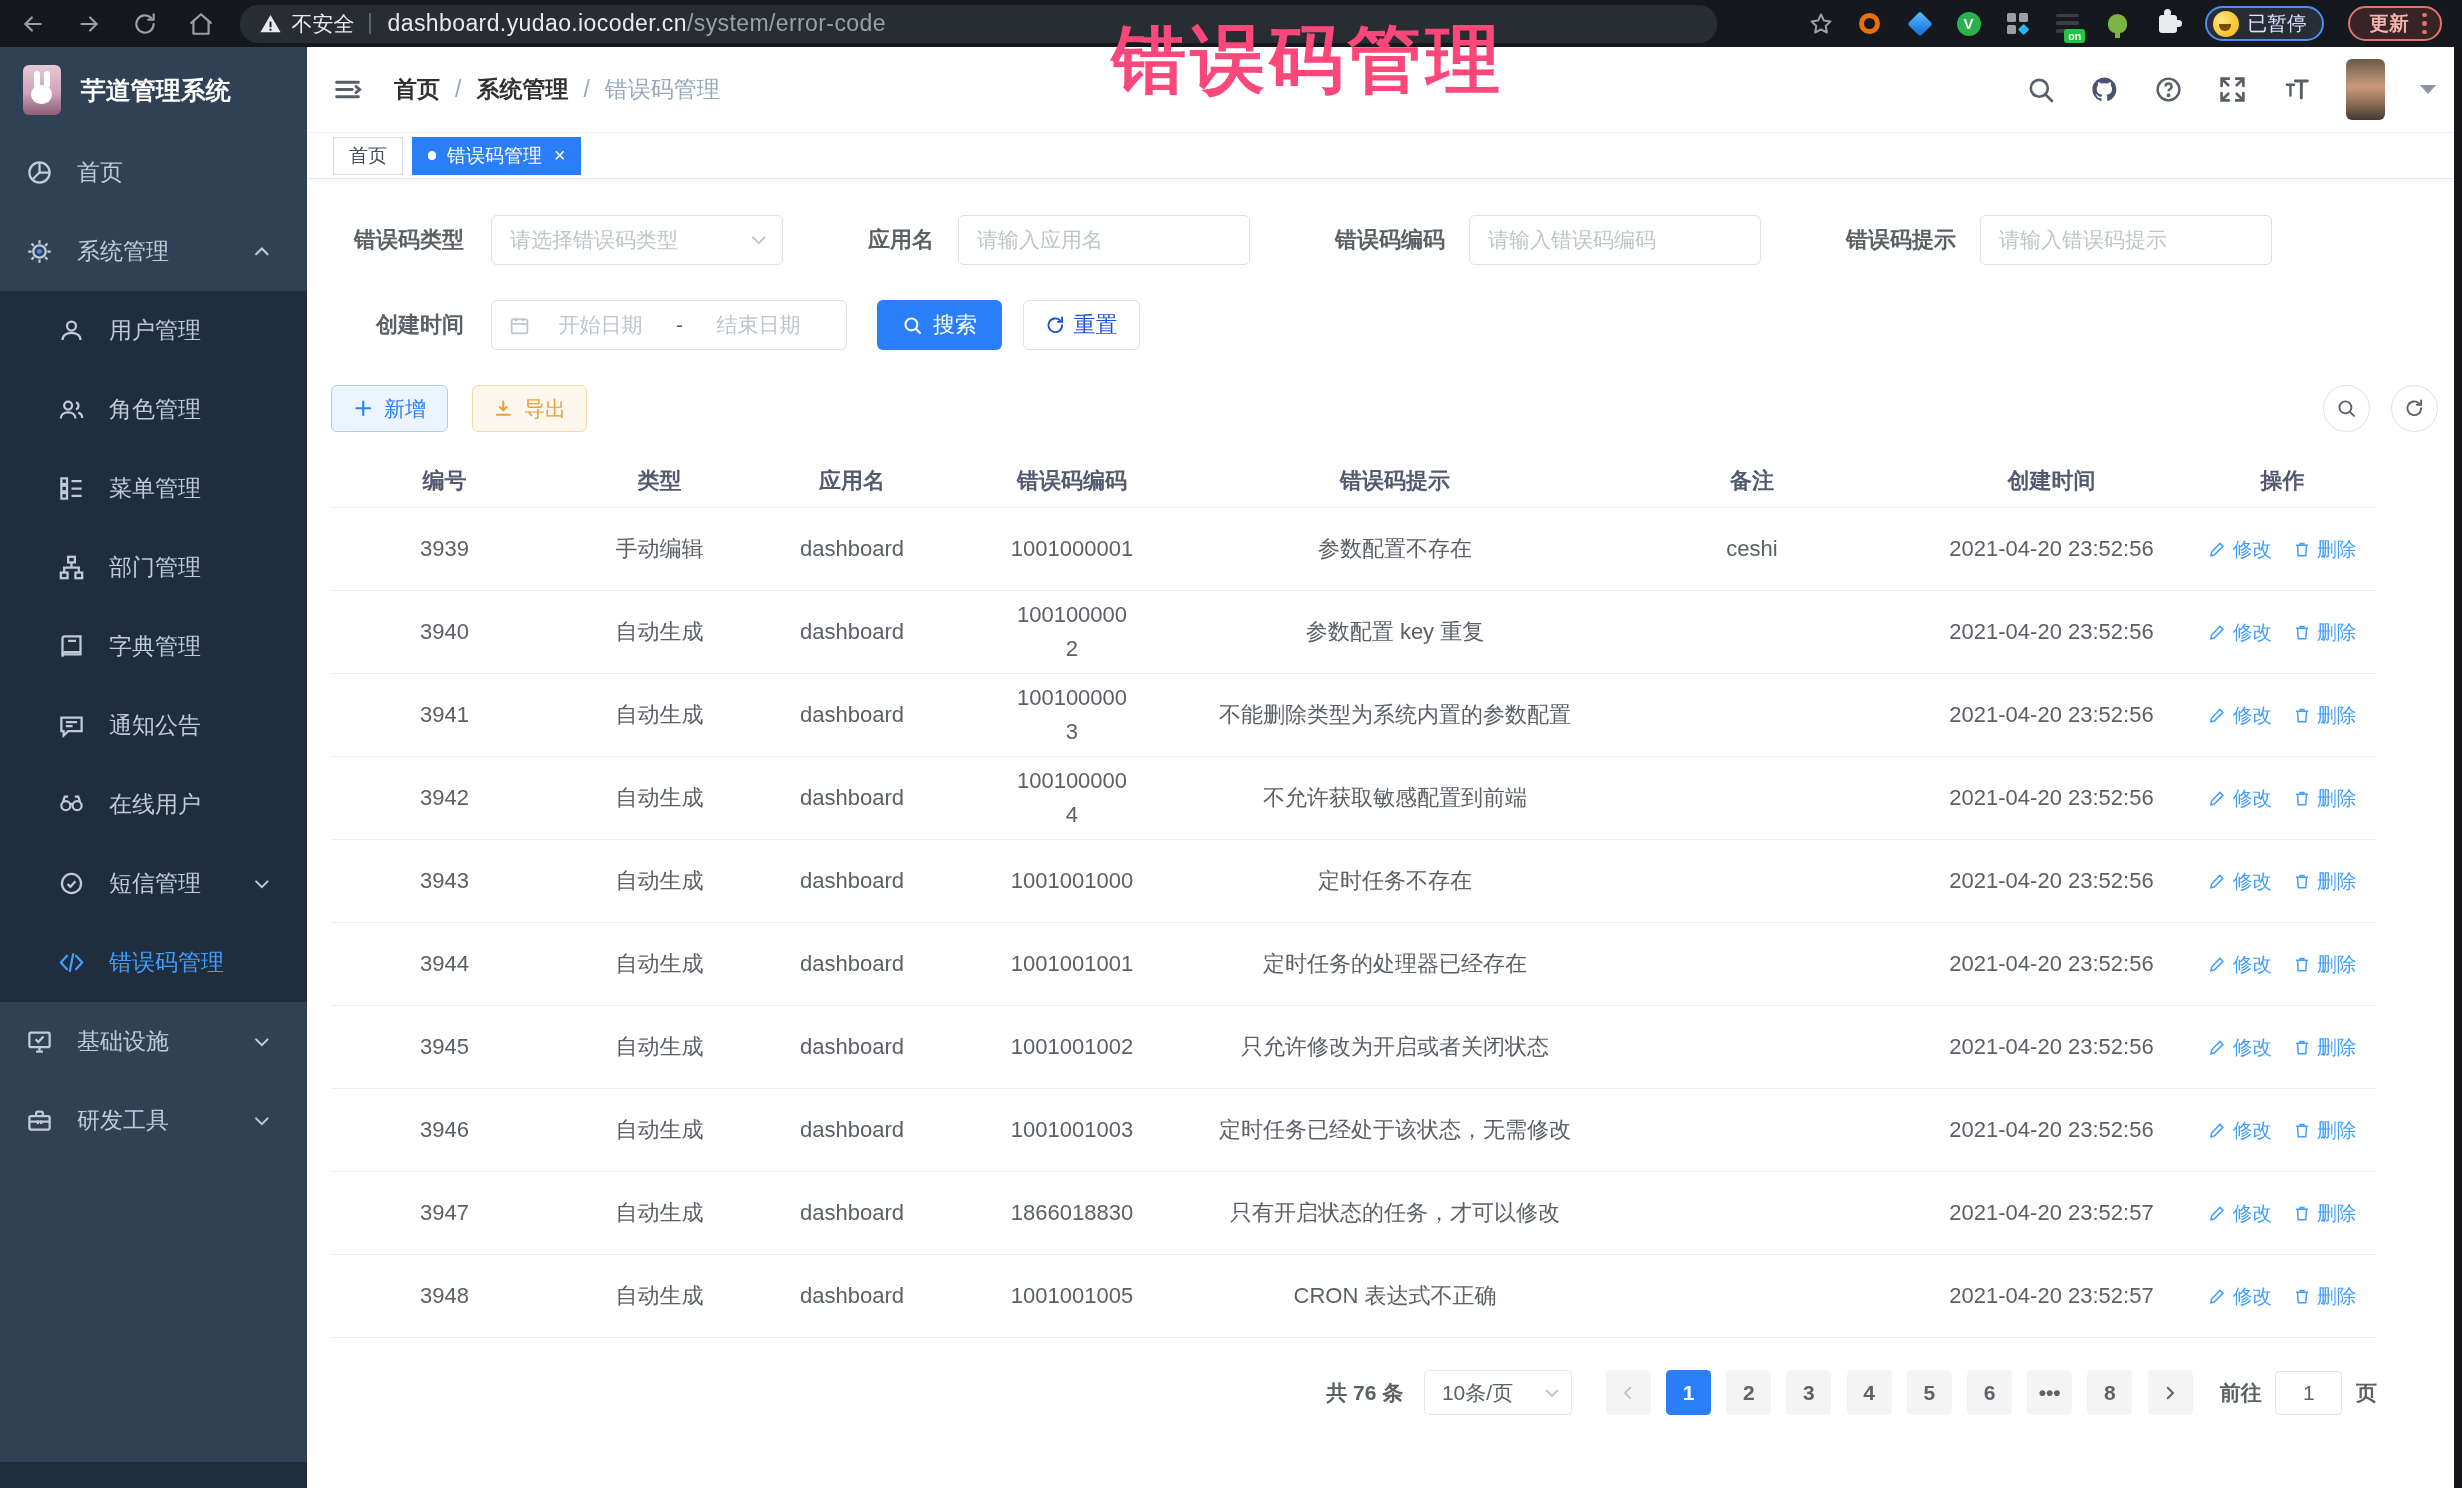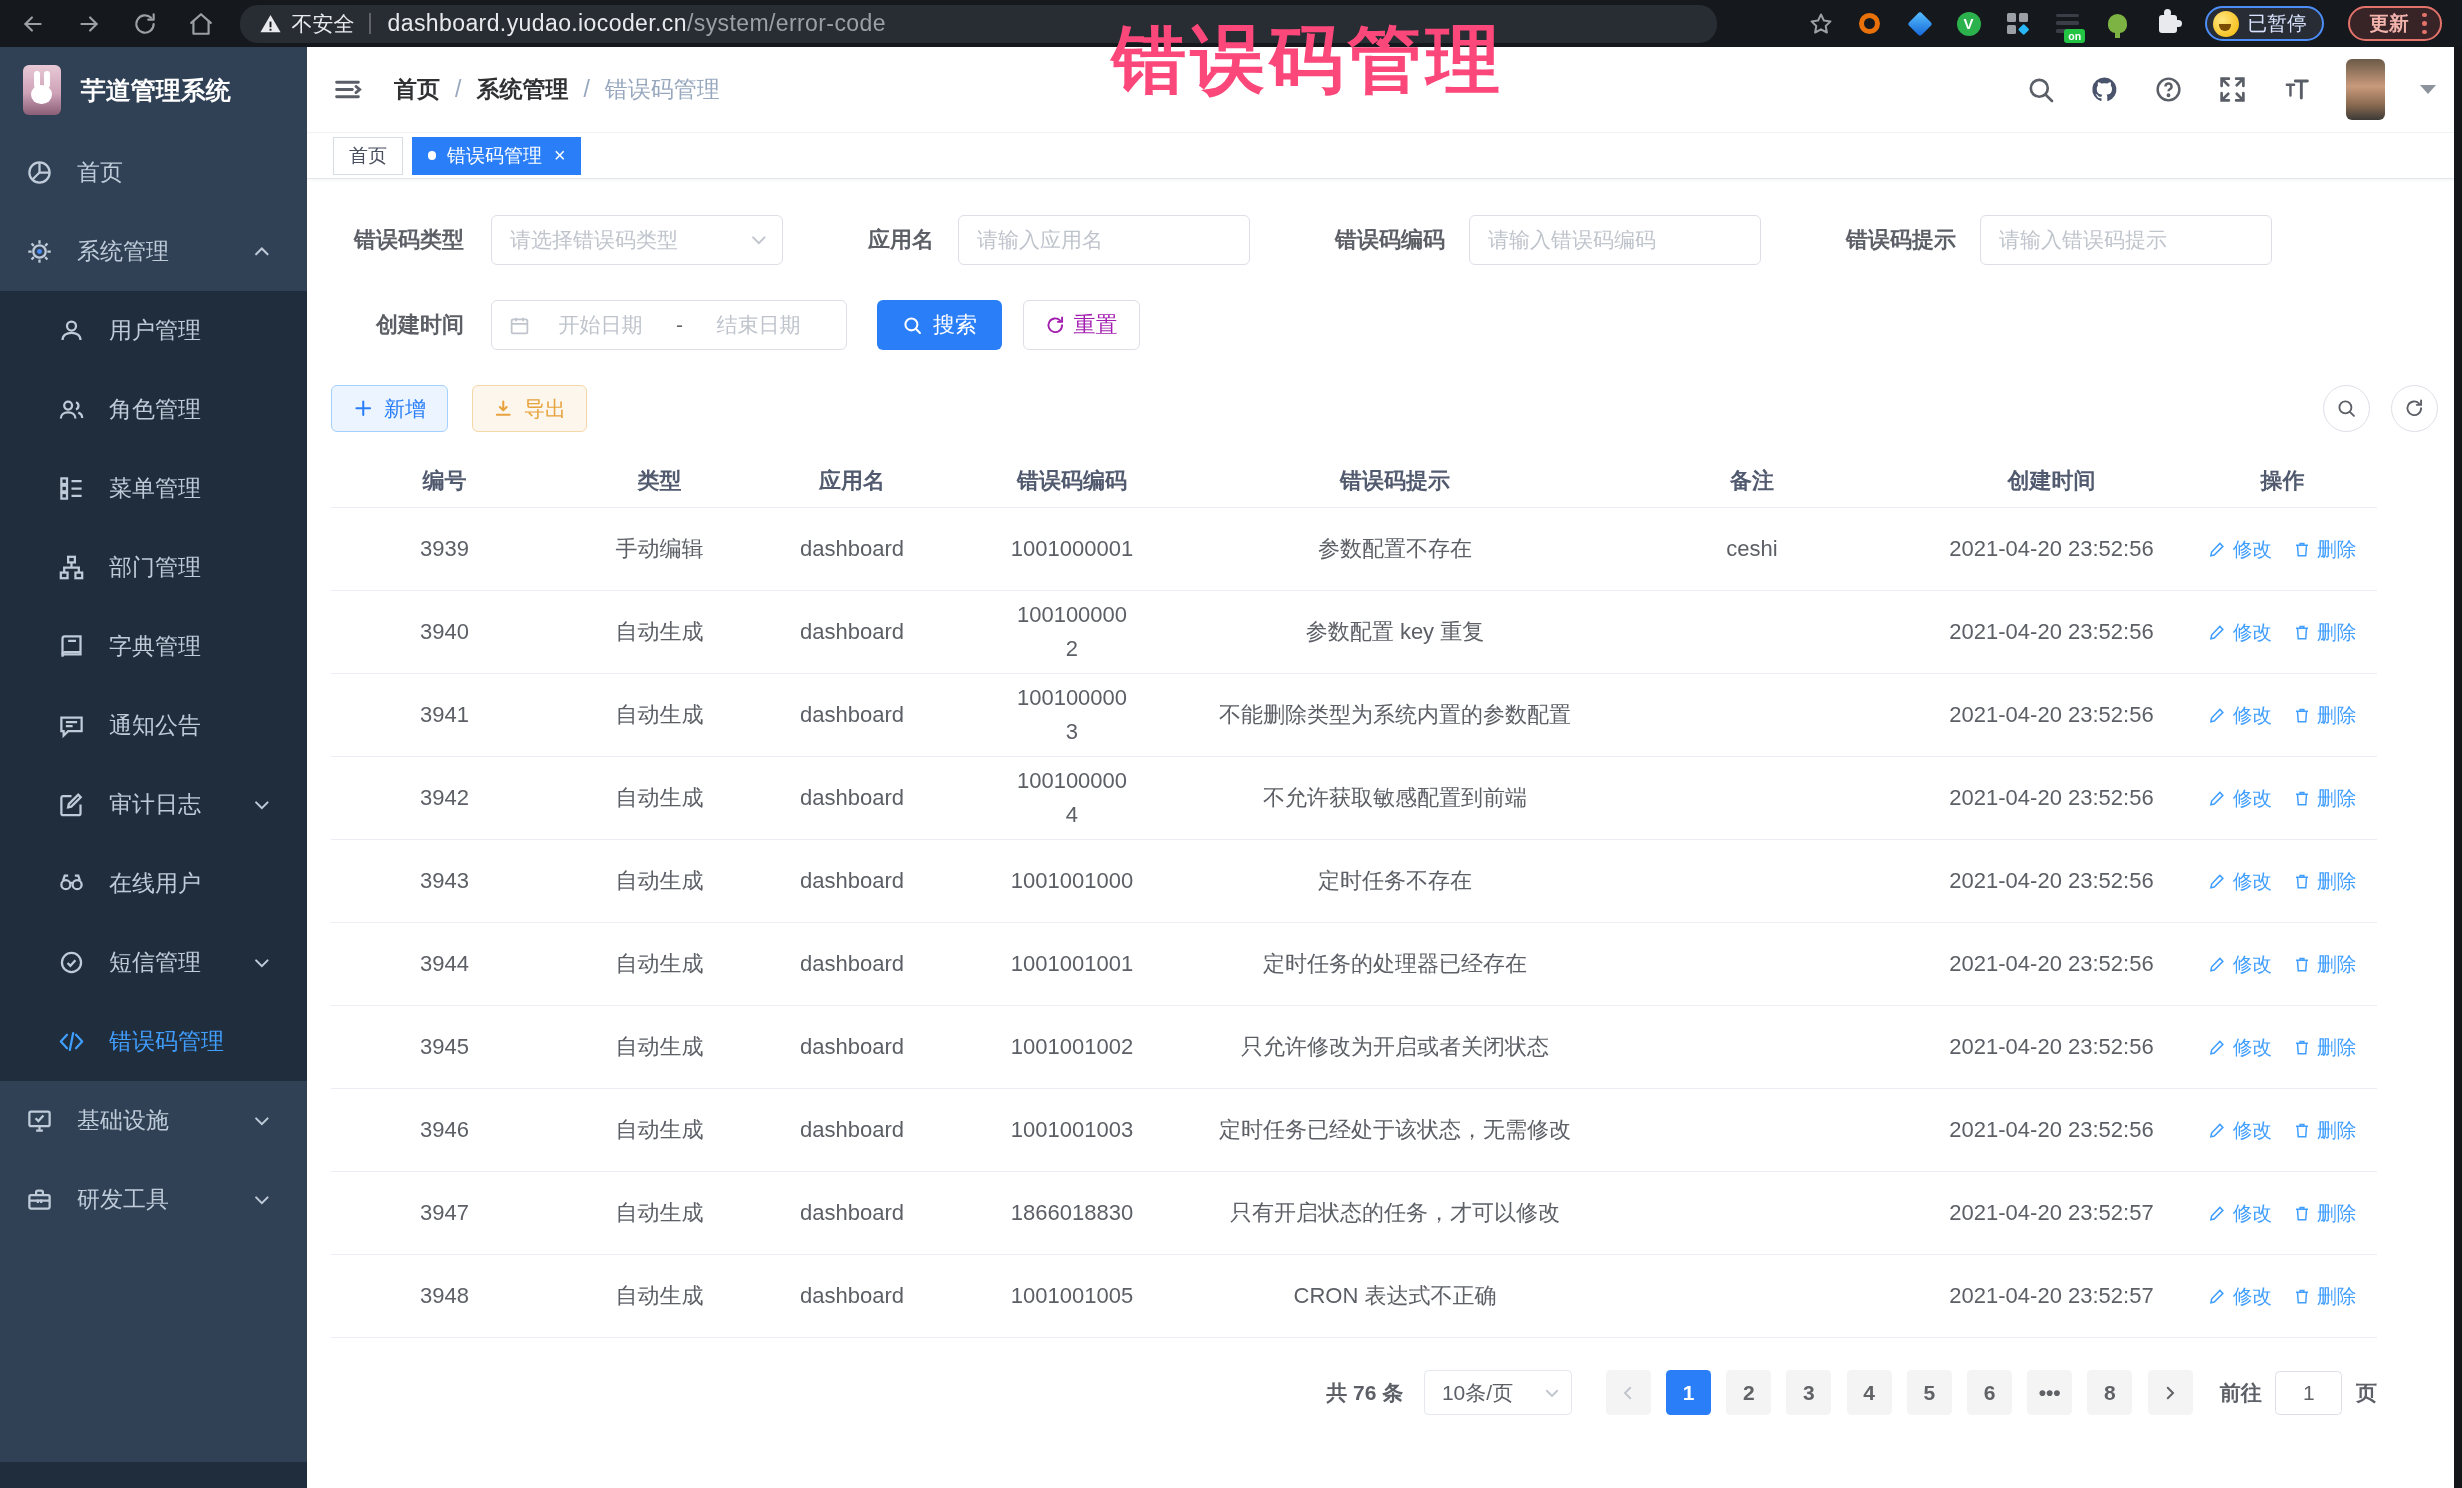--- a/index.html
+++ b/index.html
@@ -91,21 +91,21 @@
   .selectbox { position:relative; width:292px; height:50px; border:1.5px solid #dcdfe6; border-radius:6px; display:flex; align-items:center; padding:0 42px 0 18px; cursor:pointer; }
   .selectbox .ph { font-size:21px; color:#bfc4cc; }
   .selectbox svg { position:absolute; right:13.6px; width:19.7px; height:19.7px; color:#c0c4cc; }
   .daterange { width:356px; height:50px; border:1.5px solid #dcdfe6; border-radius:6px; display:flex; align-items:center; padding:0 16.7px; }
   .daterange svg { width:21px; height:21px; color:#c0c4cc; flex-shrink:0; }
   .daterange .dph { flex:1; text-align:center; font-size:21px; color:#bfc4cc; }
   .daterange .dsep { color:#606266; font-size:21px; padding:0 4.5px; }
   .btn { display:inline-flex; align-items:center; justify-content:center; gap:10.6px; height:50px; border-radius:6px; font-size:22px; cursor:pointer; border:1.5px solid transparent; font-family:inherit; }
   .btn svg { width:20.5px; height:20.5px; }
   .btn-search { background:#2a7ef8; color:#fff; padding:0 24px; margin-left:30px; }
-  .btn-reset { background:#fff; color:#a21caf; border-color:#dcdfe6; padding:0 21px; margin-left:21px;gap:8px; }
+  .btn-reset { background:#fff; color:#1d4ed8; border-color:#dcdfe6; padding:0 21px; margin-left:21px;gap:8px; }
   .toolbar { display:flex; align-items:center; margin-top:33px; }
   .btn-add { height:47px; background:#ecf5ff; color:#2a7ef8; border-color:#a3d0fd; padding:0 21px; font-size:21px; }
   .btn-export { height:47px; background:#fdf6ec; color:#e6a23c; border-color:#f5d8a8; padding:0 19.7px; margin-left:24px; font-size:21px; }
   .tool-circles { margin-left:auto; display:flex; gap:21px; }
   .circle-btn { width:47px; height:47px; border-radius:50%; border:1.5px solid #dcdfe6; background:#fff; color:#5c6066; display:flex; align-items:center; justify-content:center; cursor:pointer; }
   .circle-btn svg { width:20.5px; height:20.5px; }
 
   
   .table { margin-top:23px; width:2046px; }
   .thead, .trow { display:grid; grid-template-columns:227px 203px 182px 258px 388px 326px 273px 189px; align-items:center; text-align:center; }
@@ -295,30 +295,20 @@
         </div>
 
         <div class="nav-item sub">
           <svg class="ic" viewBox="0 0 24 24" fill="none" stroke="currentColor" stroke-width="2">
               <path d="M3 5h18v12H9l-4 4v-4H3z"></path>
               <path d="M7 9h10M7 12.5h6"></path>
             </svg>
           <span>通知公告</span>
         </div>
 
-        <div class="nav-item sub">
-          <svg class="ic" viewBox="0 0 24 24" fill="none" stroke="currentColor" stroke-width="2">
-              <path d="M20 12v8a1.5 1.5 0 0 1-1.5 1.5h-14A1.5 1.5 0 0 1 3 20V6a1.5 1.5 0 0 1 1.5-1.5H12"></path>
-              <path d="M9 14.5l2.8-.6 8.4-8.4-2.2-2.2-8.4 8.4z"></path>
-            </svg>
-          <span>审计日志</span>
-          <svg class="chev" viewBox="0 0 24 24" fill="none" stroke="currentColor" stroke-width="2.5" stroke-linecap="round">
-              <path d="M5 9l7 7 7-7"></path>
-            </svg>
-        </div>
 
         <div class="nav-item sub">
           <svg class="ic" viewBox="0 0 24 24" fill="none" stroke="currentColor" stroke-width="2">
               <circle cx="7" cy="13" r="4"></circle>
               <circle cx="17" cy="13" r="4"></circle>
               <path d="M11 12c.5-.8 1.5-.8 2 0"></path>
               <path d="M4.5 9.5L6 5h3M19.5 9.5L18 5h-3"></path>
             </svg>
           <span>在线用户</span>
         </div>

